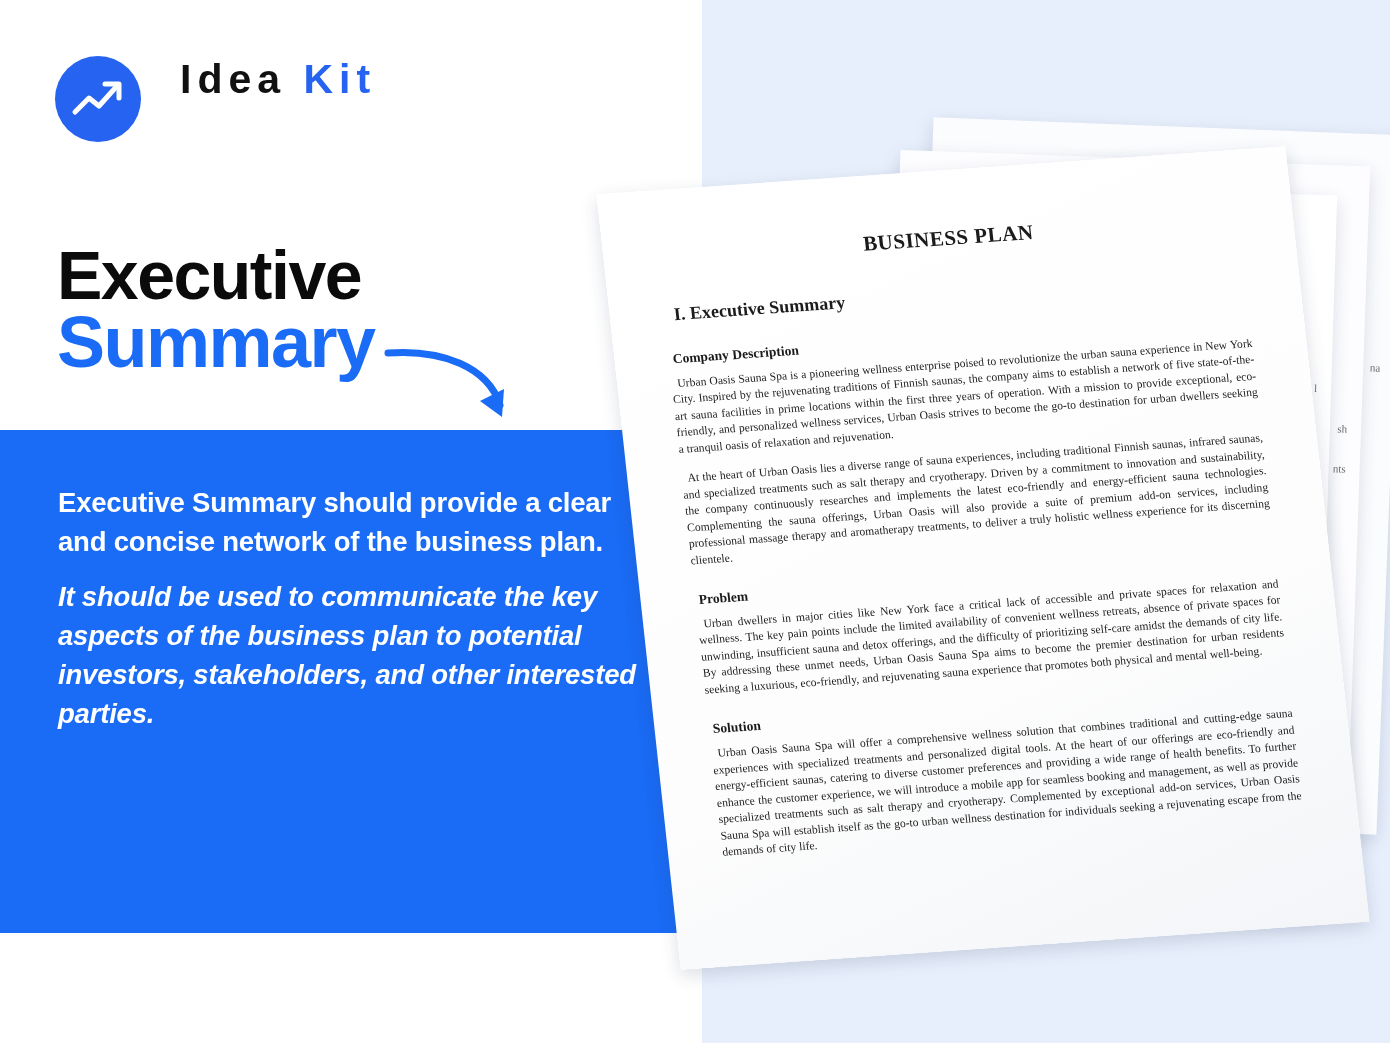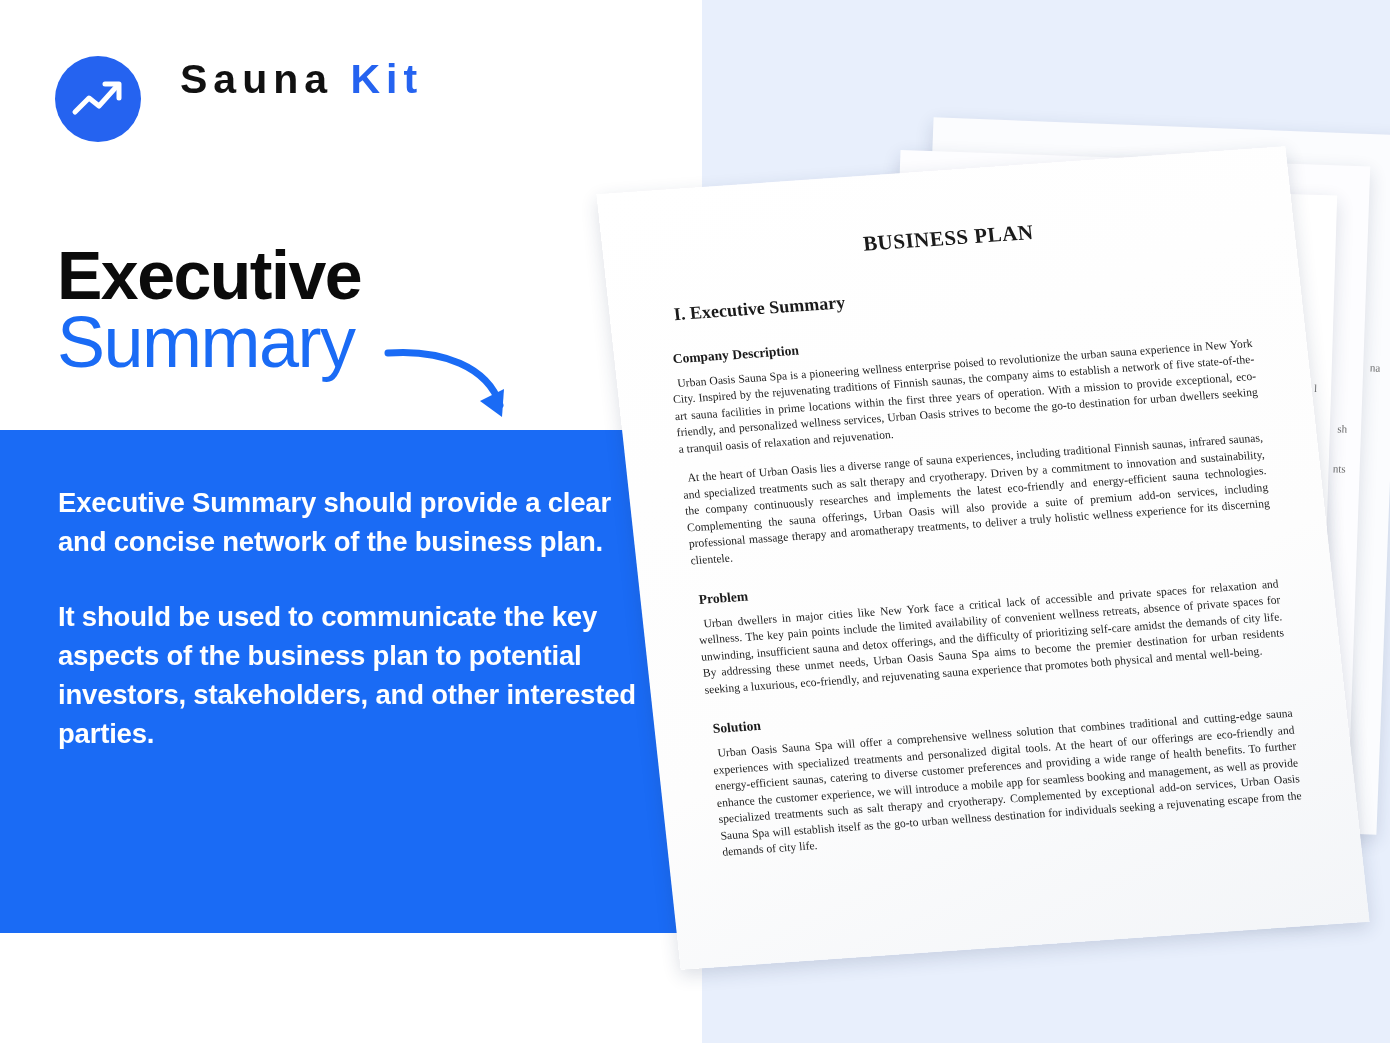--- a/index.html
+++ b/index.html
@@ -88,21 +88,21 @@
     line-height: 0.96;
   }
   .headline-l1 {
     font-size: 68px;
     font-weight: bold;
     color: #0b0b0b;
     letter-spacing: -1.5px;
   }
   .headline-l2 {
     font-size: 72px;
-    font-weight: normal;
+    font-weight: bold;
     color: #1a6bf5;
     letter-spacing: -1.5px;
   }
 
   
   .arrow {
     position: absolute;
     left: 382px; top: 345px;
     width: 140px; height: 90px;
   }
@@ -113,21 +113,21 @@
     left: 58px; top: 483px;
     width: 600px;
     color: #ffffff;
   }
   .copy p {
     font-size: 27.5px;
     font-weight: bold;
     line-height: 1.42;
     letter-spacing: -0.2px;
   }
-  .copy p + p { margin-top: 36px; }
+  .copy p + p { margin-top: 16px; font-style: italic; }
 
   
   .doc-stack {
     position: absolute;
     left: 620px; top: 110px;
     width: 770px; height: 830px;
   }
   .sheet {
     position: absolute;
     background: #ffffff;
@@ -211,21 +211,21 @@
 
 <div class="logo">
   <div class="logo-mark">
     <svg width="86" height="86" viewBox="0 0 86 86">
       <path d="M20 56 L34 42 L44 50 L62 30" stroke="#ffffff" stroke-width="5" fill="none" stroke-linecap="round" stroke-linejoin="round"></path>
       <path d="M50 28 L64 28 L64 42" stroke="#ffffff" stroke-width="5" fill="none" stroke-linecap="round" stroke-linejoin="round"></path>
     </svg>
   </div>
   <div class="logo-text">
     <div class="logo-line2">
-      <span>Sauna</span>
+      <span>Idea</span>
       <span class="logo-kit">Kit</span>
     </div>
   </div>
 </div>
 
 <div class="headline">
   <div class="headline-l1">Executive</div>
   <div class="headline-l2">Summary</div>
 </div>
 

